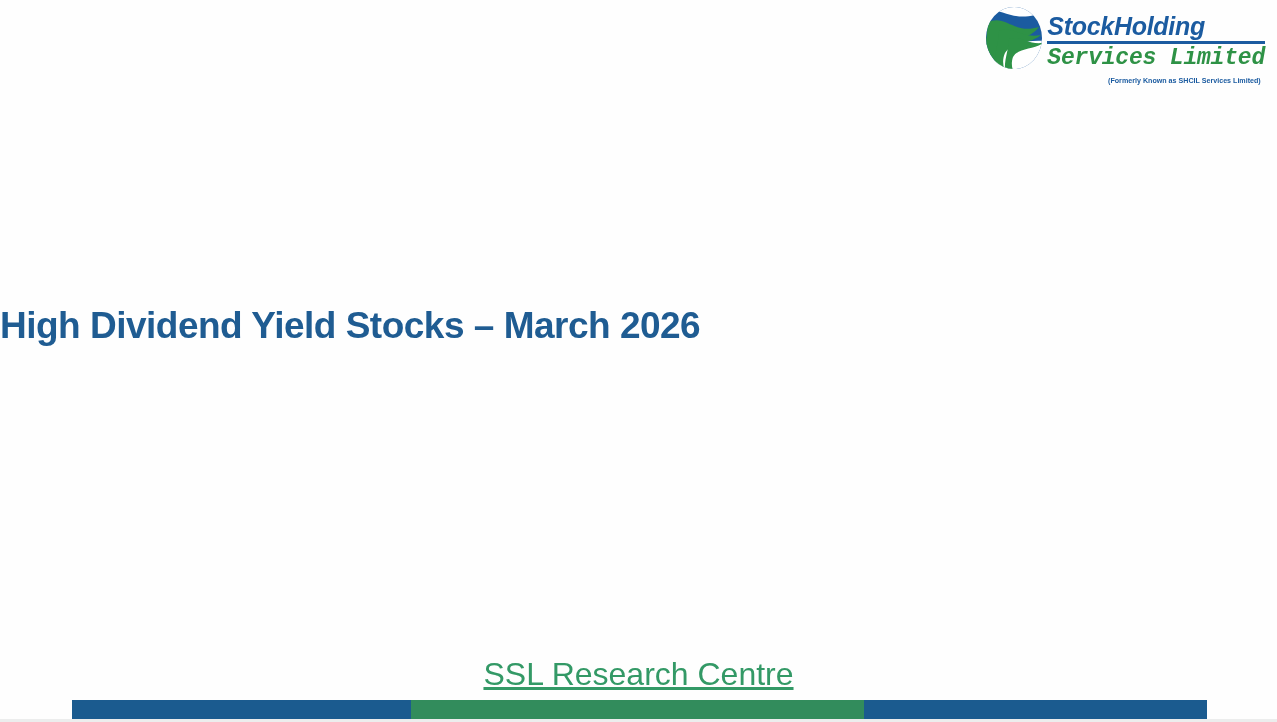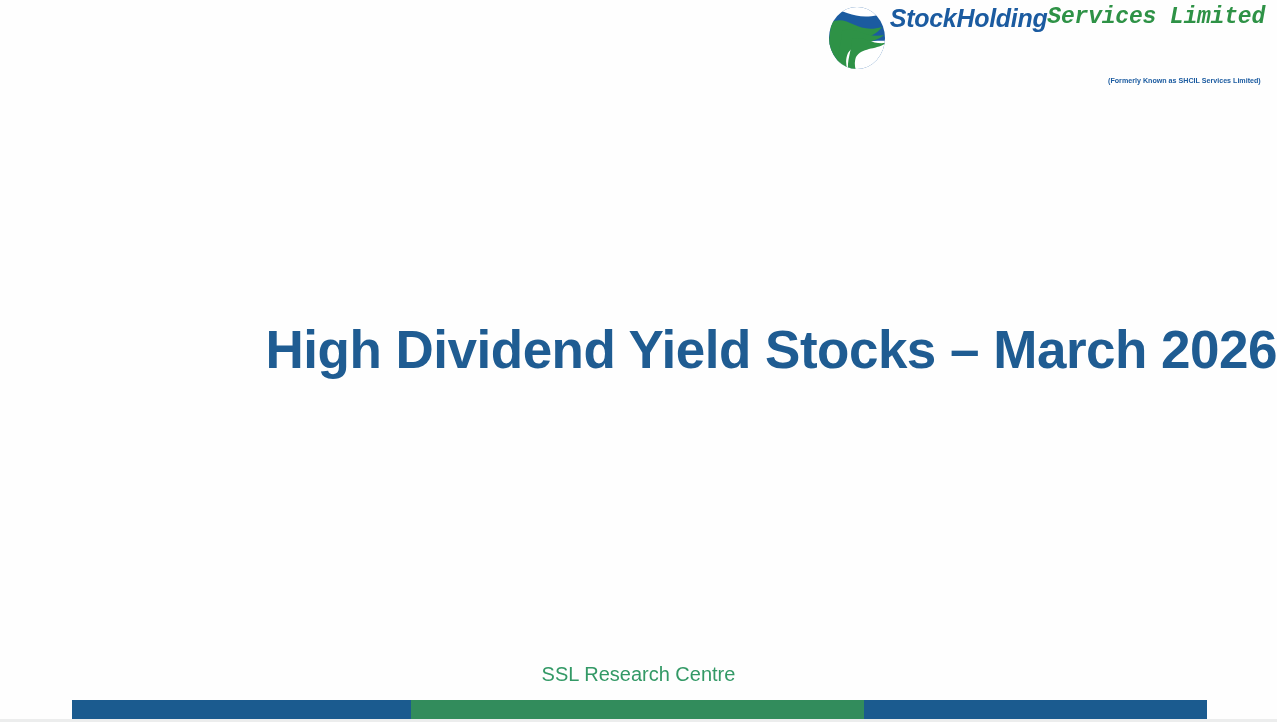--- a/index.html
+++ b/index.html
@@ -38,20 +38,21 @@
     height: 70px;
   }
   .logo-mark {
     width: 62px;
     height: 66px;
     flex: 0 0 auto;
     margin-right: 2px;
   }
   .logo-words {
     display: flex;
+    flex-direction: column;
     justify-content: flex-end;
     height: 66px;
   }
   .logo-line1 {
     font-family: "Liberation Sans", sans-serif;
     font-weight: bold;
     font-style: italic;
     font-size: 25px;
     line-height: 27px;
     color: #1b5ba0;
@@ -84,44 +85,45 @@
     white-space: nowrap;
     transform: scaleX(0.95);
     transform-origin: right center;
   }
 
   
   .title {
     position: absolute;
     left: 0;
     right: 0;
-    top: 279px;
-    text-align: right;
+    top: 266px;
+    text-align: left;
     font-family: "Liberation Sans", sans-serif;
-    font-size: 53px;
+    font-size: 37px;
     font-weight: bold;
     color: #1f5c92;
     letter-spacing: -0.5px;
     line-height: 70px;
     white-space: nowrap;
   }
 
   
   .subtitle {
     position: absolute;
     left: 0;
     right: 0;
     top: 656px;
     text-align: center;
     font-family: "Liberation Sans", sans-serif;
-    font-size: 20px;
+    font-size: 32px;
     font-weight: normal;
     color: #339966;
     line-height: 36px;
     white-space: nowrap;
+    text-decoration: underline;
   }
 
   
   .footer-bars {
     position: absolute;
     left: 0;
     top: 700px;
     width: 1277px;
     height: 19px;
   }

